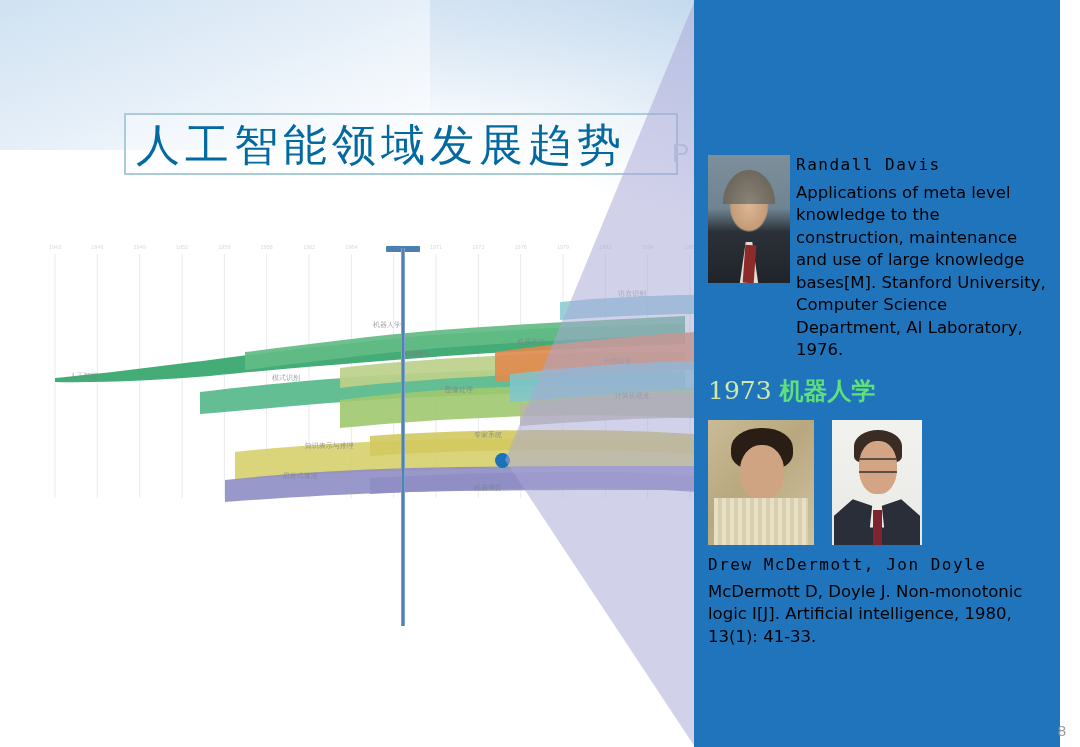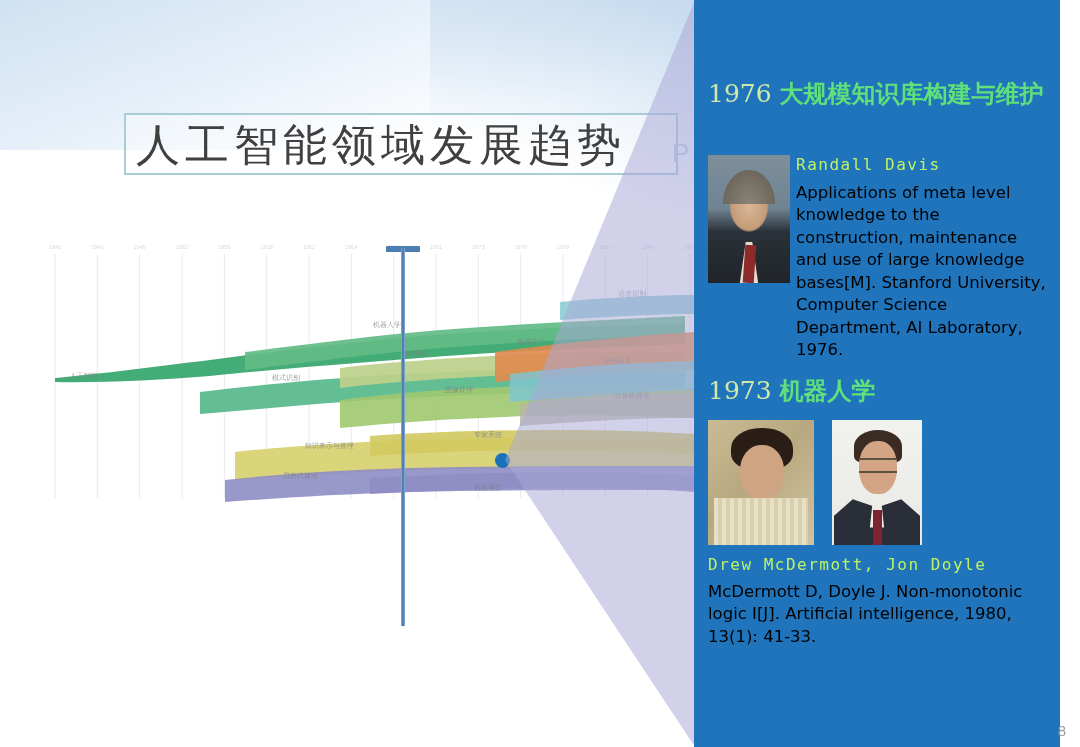--- a/index.html
+++ b/index.html
@@ -23,21 +23,21 @@
   }
 
   
   #title-box{
     position:absolute;left:124px;top:113px;width:554px;height:62px;
     border:2px solid #a8cdd8;background:rgba(255,255,255,0.35);
     box-sizing:border-box;
   }
   #title-text{
     position:absolute;left:136px;top:116px;
-    font-size:44px;letter-spacing:5px;color:#404040;
+    font-size:44px;letter-spacing:5px;color:#0369a1;
     font-family:"DejaVu Sans","Liberation Sans",sans-serif;
     white-space:nowrap;
   }
   #title-suffix{
     position:absolute;left:672px;top:138px;
     font-size:26px;color:#b9cfe3;letter-spacing:1px;
   }
 
   
   #chart{
@@ -78,21 +78,21 @@
     font-size:25px;font-weight:400;color:#57e06e;
     font-family:"DejaVu Serif","Liberation Serif",serif;
   }
   .entry-head .yr{color:#cfe9a9;font-family:"DejaVu Serif",serif;}
   .entry-head .zh{
     color:#5fe07a;font-family:"DejaVu Sans","Liberation Sans",sans-serif;
     font-weight:700;font-size:24px;
   }
 
   .authors{
-    color:#bef264;font-size:16px;letter-spacing:1.5px;
+    color:#000000;font-size:16px;letter-spacing:1.5px;
     font-family:"DejaVu Sans Mono","Liberation Mono",monospace;
     margin:0;padding:0;white-space:nowrap;
   }
   .body-text{
     color:#000000;font-size:16.5px;line-height:1.36;margin:0;padding:0;
     font-family:"DejaVu Sans","Liberation Sans",sans-serif;
   }
 
   
   .photo{border:0;display:block;}
@@ -285,26 +285,20 @@
   <div id="marker-cap"></div>
   <div id="marker"></div>
   <div id="dot"></div>
 
   <svg id="cone" viewBox="0 0 265 747" preserveAspectRatio="none">
     <polygon points="75,460 265,0 265,747" fill="#a9a7d6" opacity="0.52"></polygon>
   </svg>
 
   <div id="panel">
 
-    <div style="position:absolute;left:14px;top:78px;width:340px;">
-      <div class="entry-head">
-        <span class="yr">1976</span>
-        <span class="zh">大规模知识库构建与维护</span>
-      </div>
-    </div>
 
     <div style="position:absolute;left:102px;top:155px;width:252px;">
       <div class="authors" style="margin-bottom:8px;">Randall Davis</div>
       <div class="body-text">Applications of meta level knowledge to the construction, maintenance and use of large knowledge bases[M]. Stanford University, Computer Science Department, AI Laboratory, 1976.</div>
     </div>
 
     <div style="position:absolute;left:14px;top:375px;width:340px;">
       <div class="entry-head">
         <span class="yr">1973</span>
         <span class="zh">机器人学</span>

